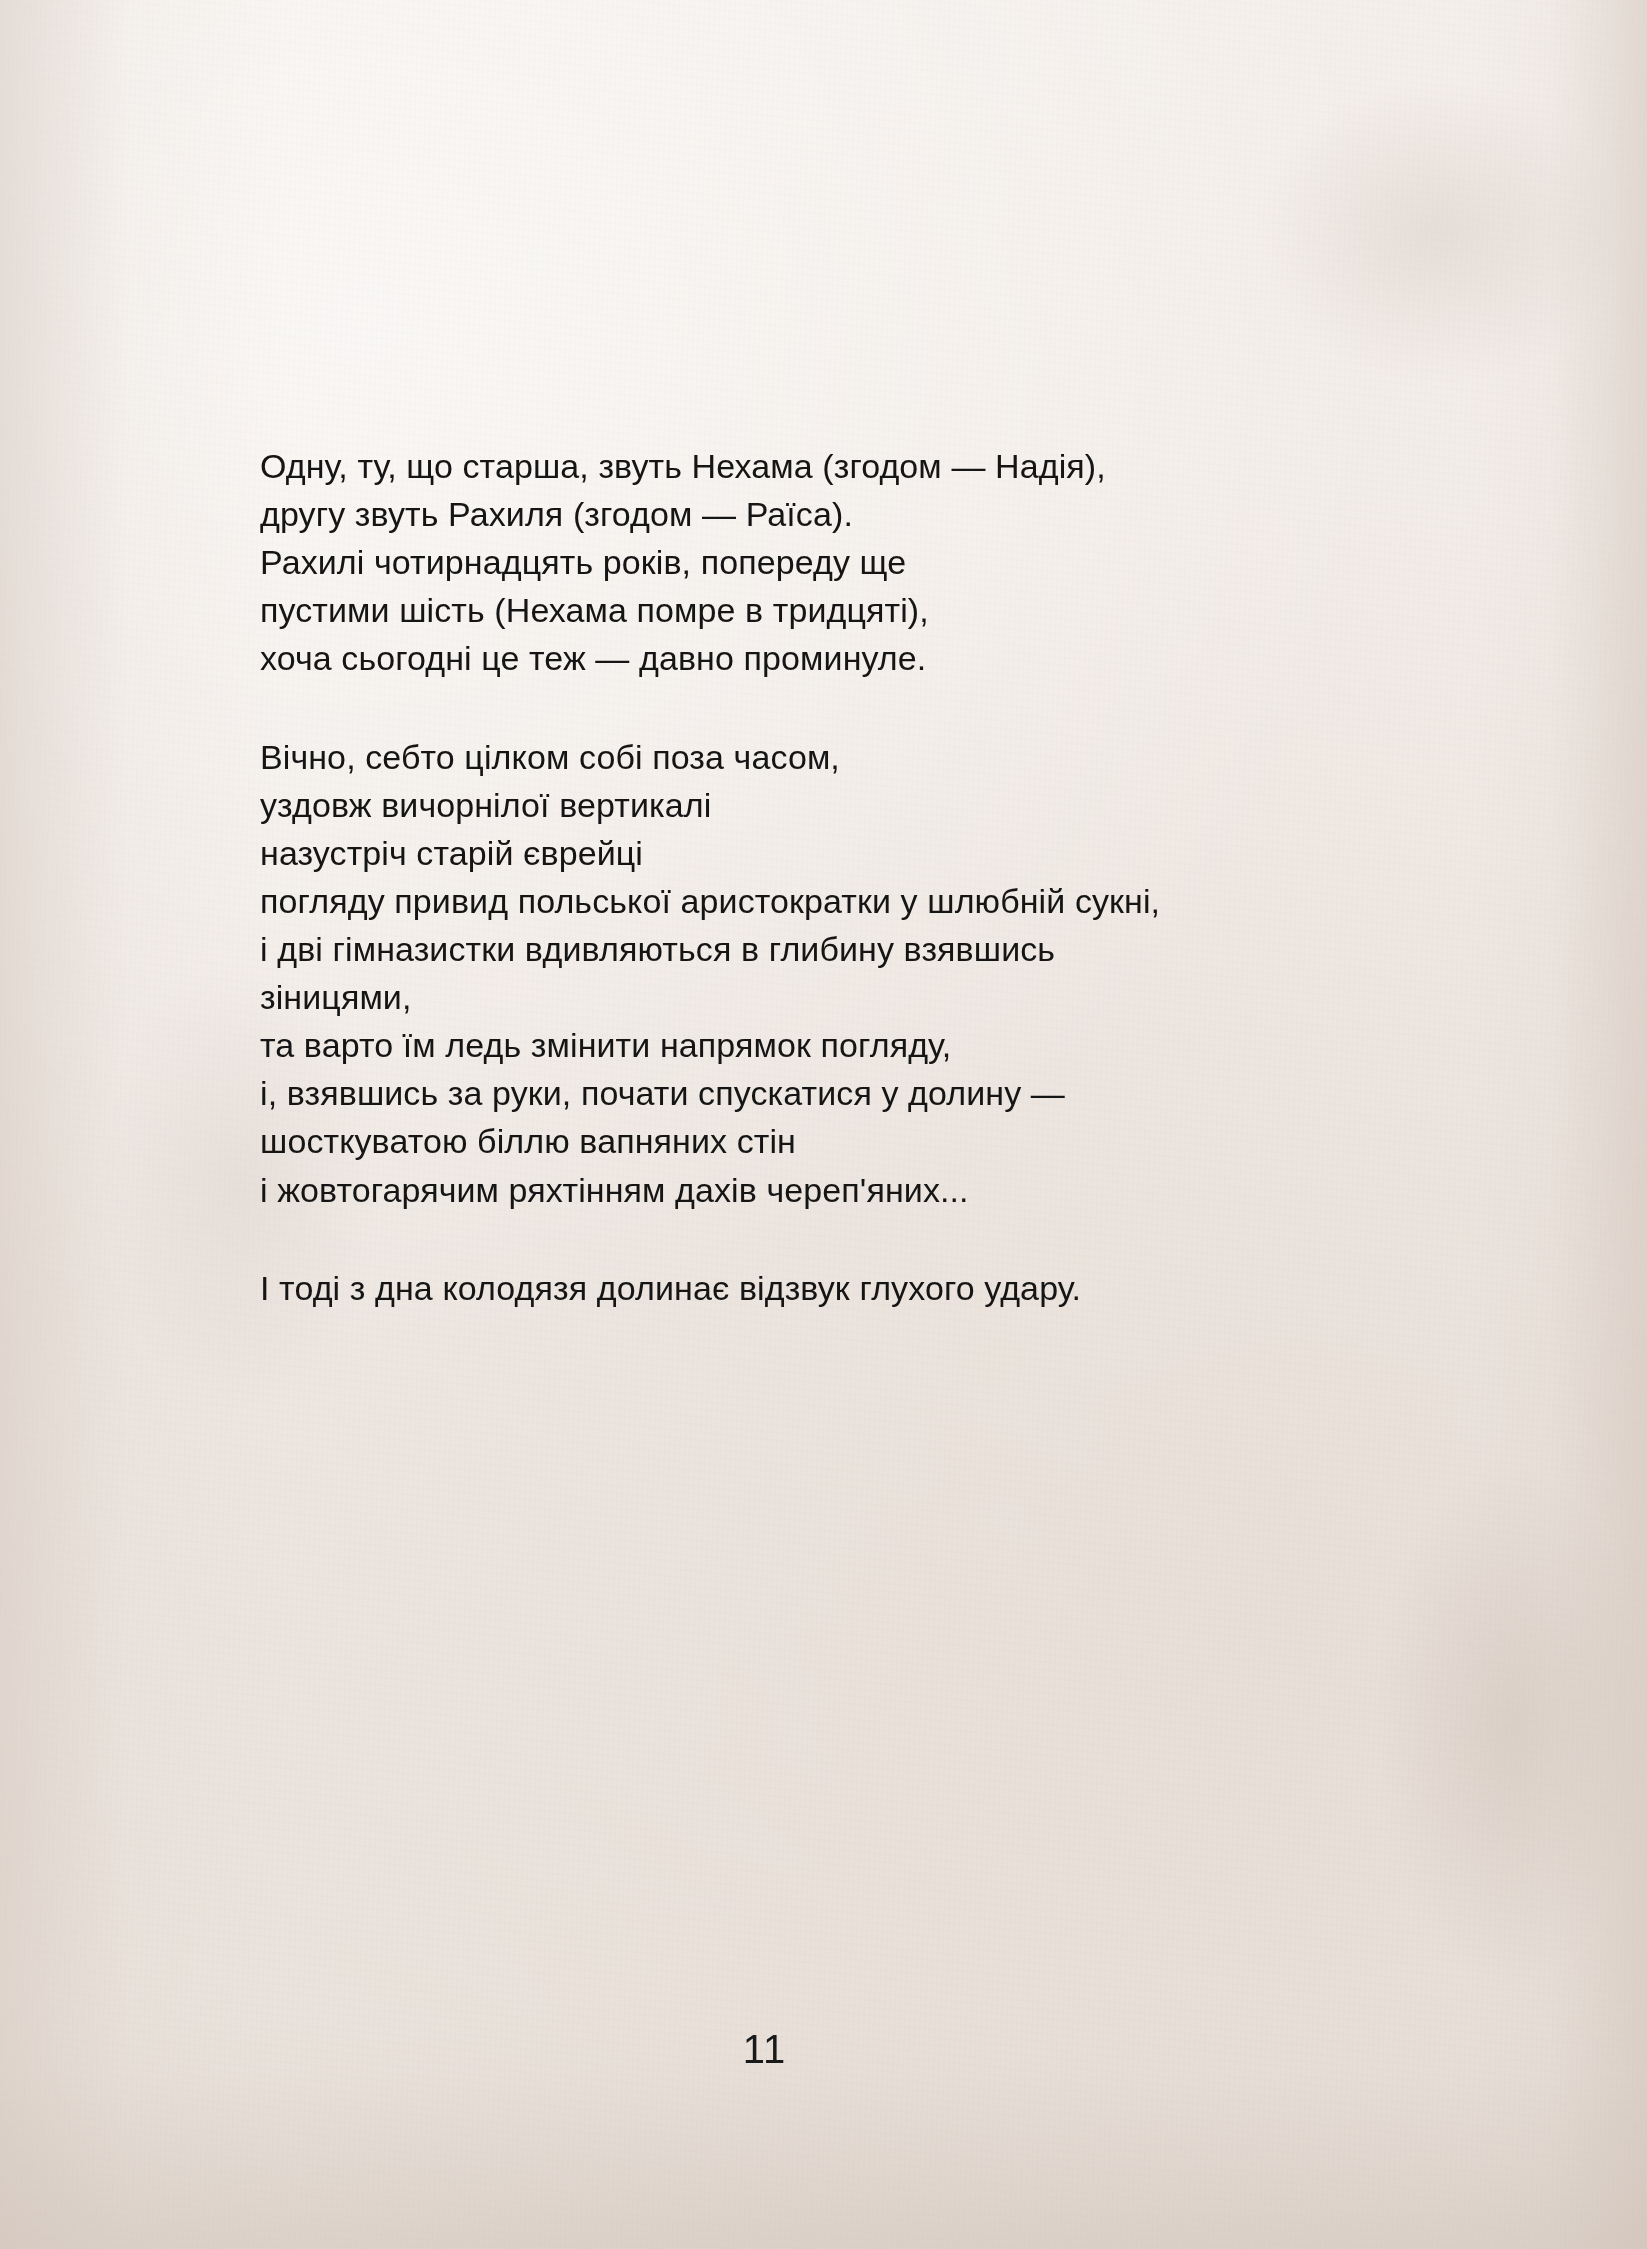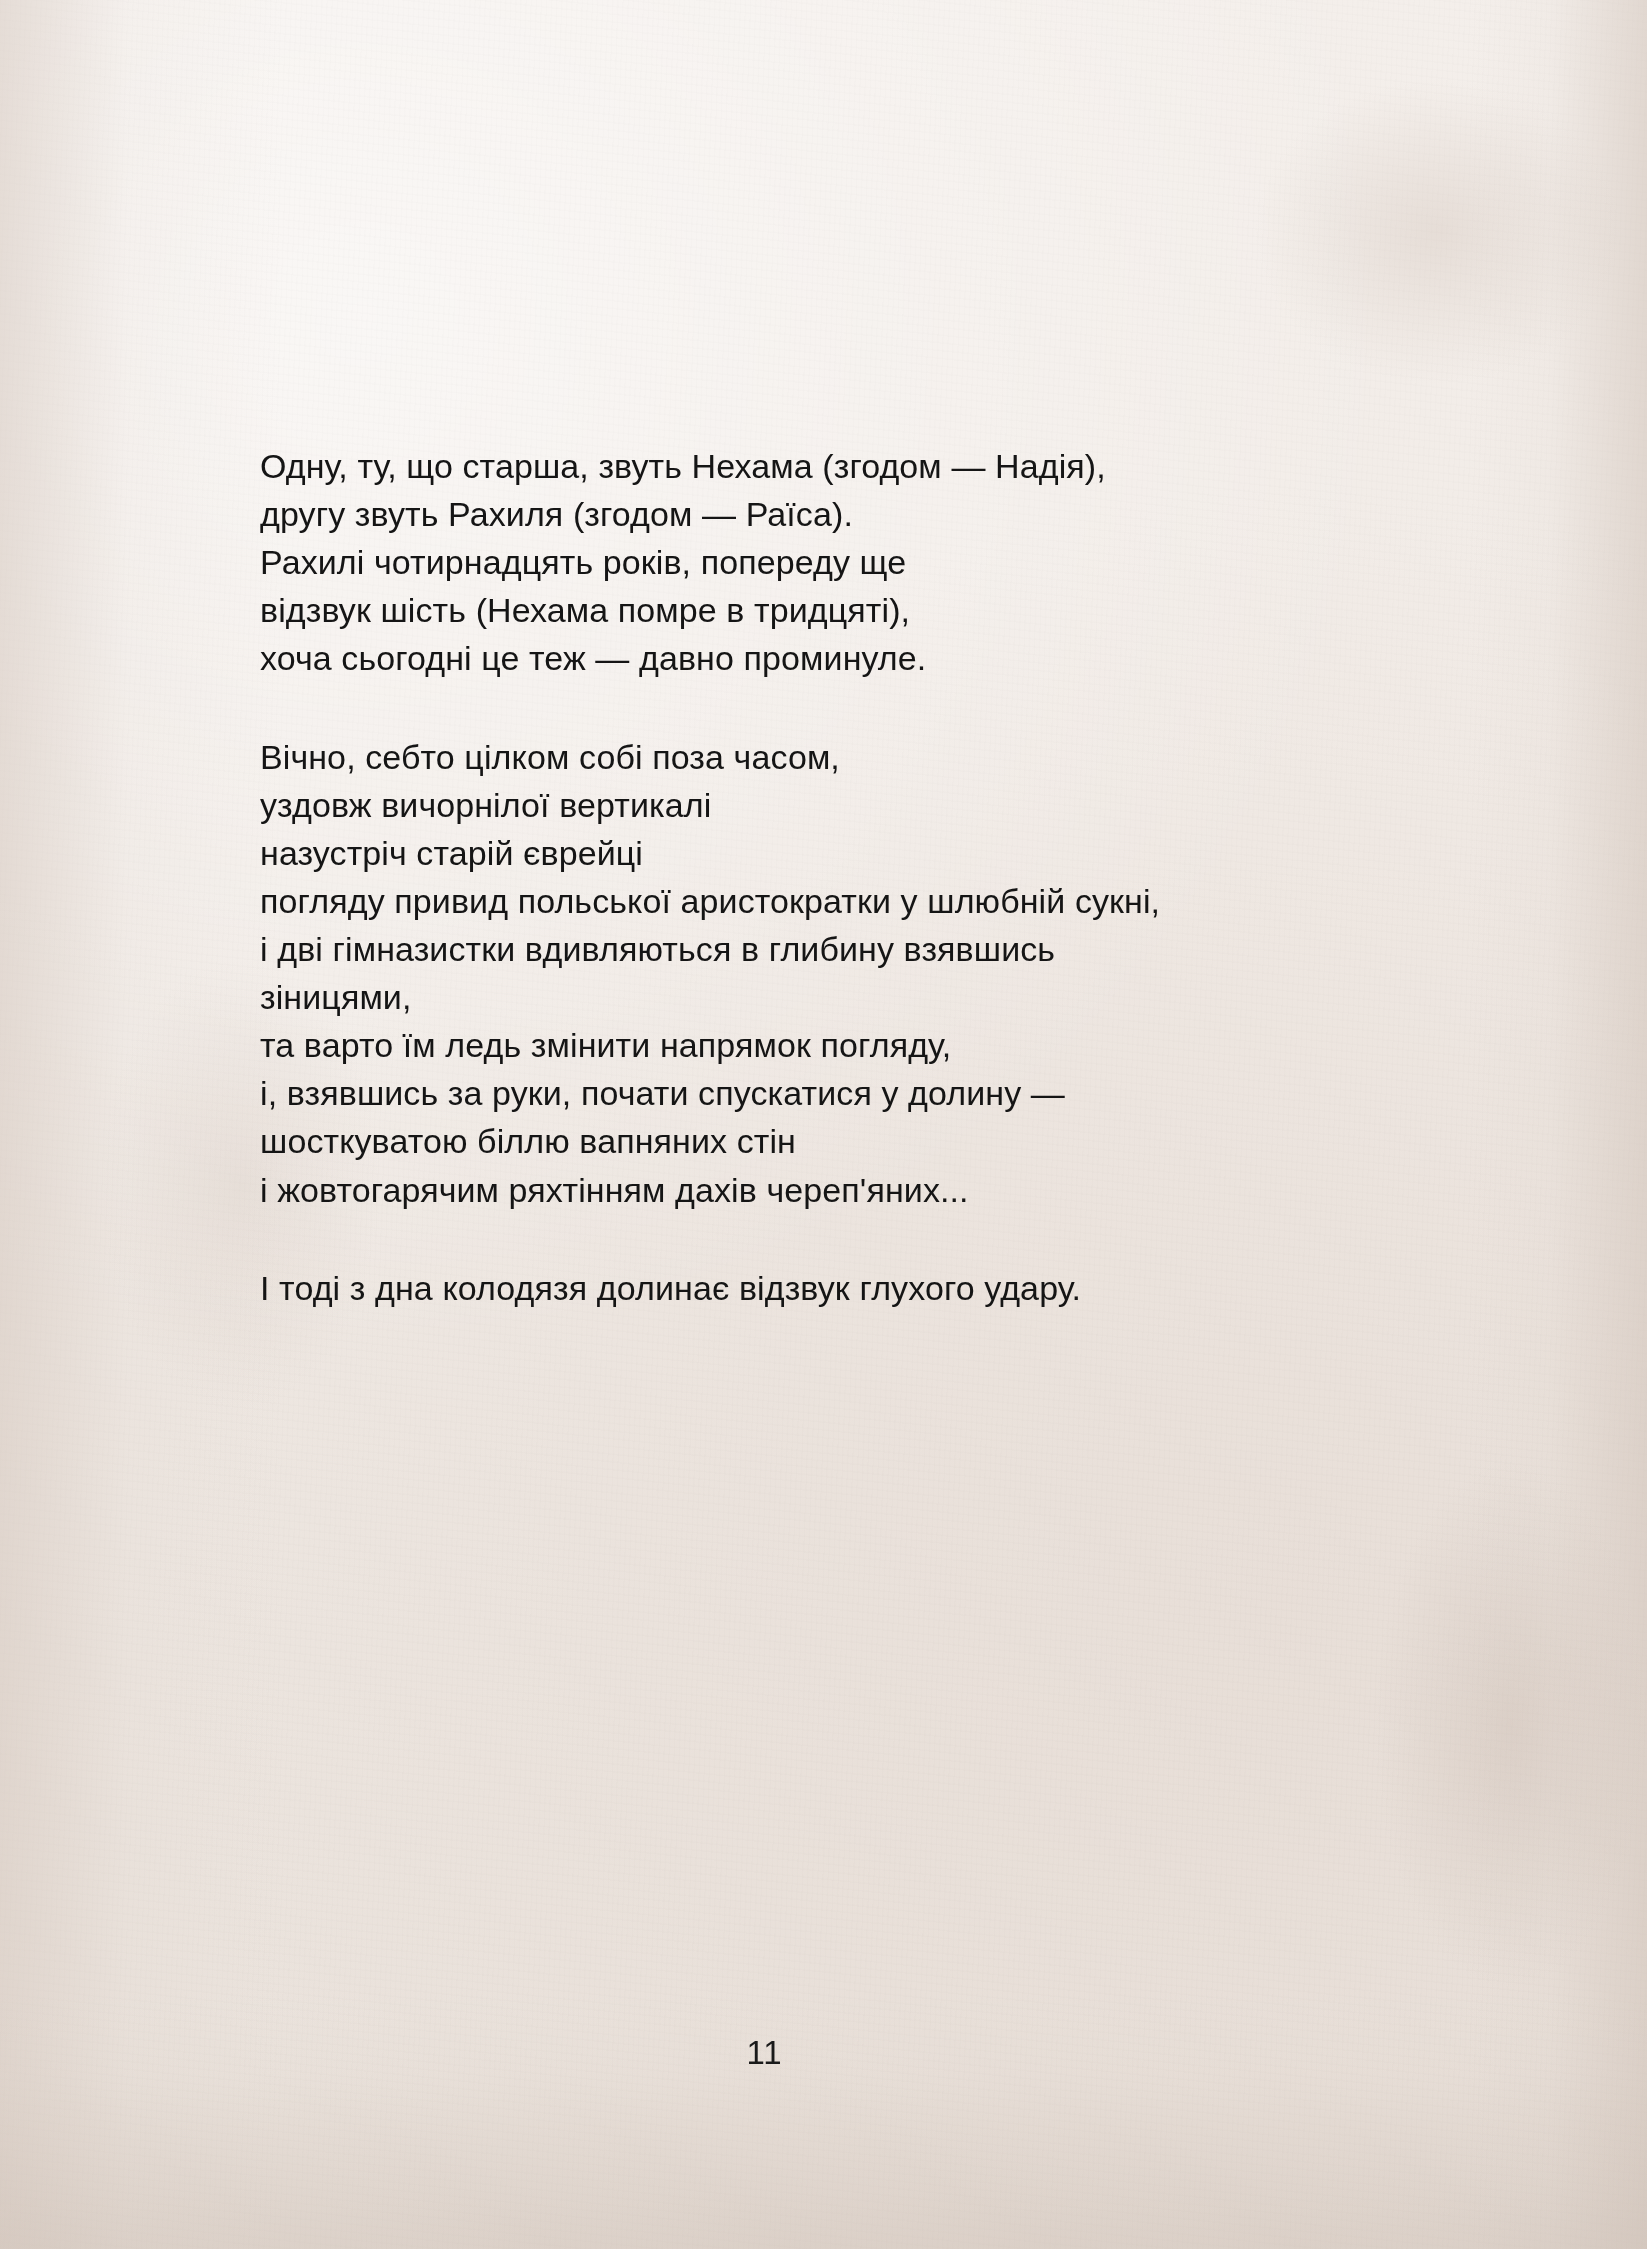--- a/index.html
+++ b/index.html
@@ -102,24 +102,23 @@
     white-space: pre-wrap;
   }
 
   
   .folio {
     position: absolute;
     left: 0;
     top: 2027px;
     width: 1529px;
     text-align: center;
-    font-size: 33px;
+    font-size: 40px;
     color: #1a1a1a;
     letter-spacing: 0.9px;
-    margin-top: 7px;
   }
 </style>
 </head>
 <body>
 
 <div class="page">
 
   <div class="grain"></div>
   <div class="crease-a"></div>
   <div class="crease-b"></div>
@@ -127,21 +126,21 @@
   <div class="smudge-1"></div>
   <div class="smudge-2"></div>
   <div class="smudge-3"></div>
 
   <div class="poem">
 
     <p class="stanza">
       <span class="line">Одну, ту, що старша, звуть Нехама (згодом — Надія),</span>
       <span class="line">другу звуть Рахиля (згодом — Раїса).</span>
       <span class="line">Рахилі чотирнадцять років, попереду ще</span>
-      <span class="line">відзвук шість (Нехама помре в тридцяті),</span>
+      <span class="line">пустими шість (Нехама помре в тридцяті),</span>
       <span class="line">хоча сьогодні це теж — давно проминуле.</span>
     </p>
 
     <p class="stanza">
       <span class="line">Вічно, себто цілком собі поза часом,</span>
       <span class="line">уздовж вичорнілої вертикалі</span>
       <span class="line">назустріч старій єврейці</span>
       <span class="line">погляду привид польської аристократки у шлюбній сукні,</span>
       <span class="line">і дві гімназистки вдивляються в глибину взявшись</span>
       <span class="line">зіницями,</span>

